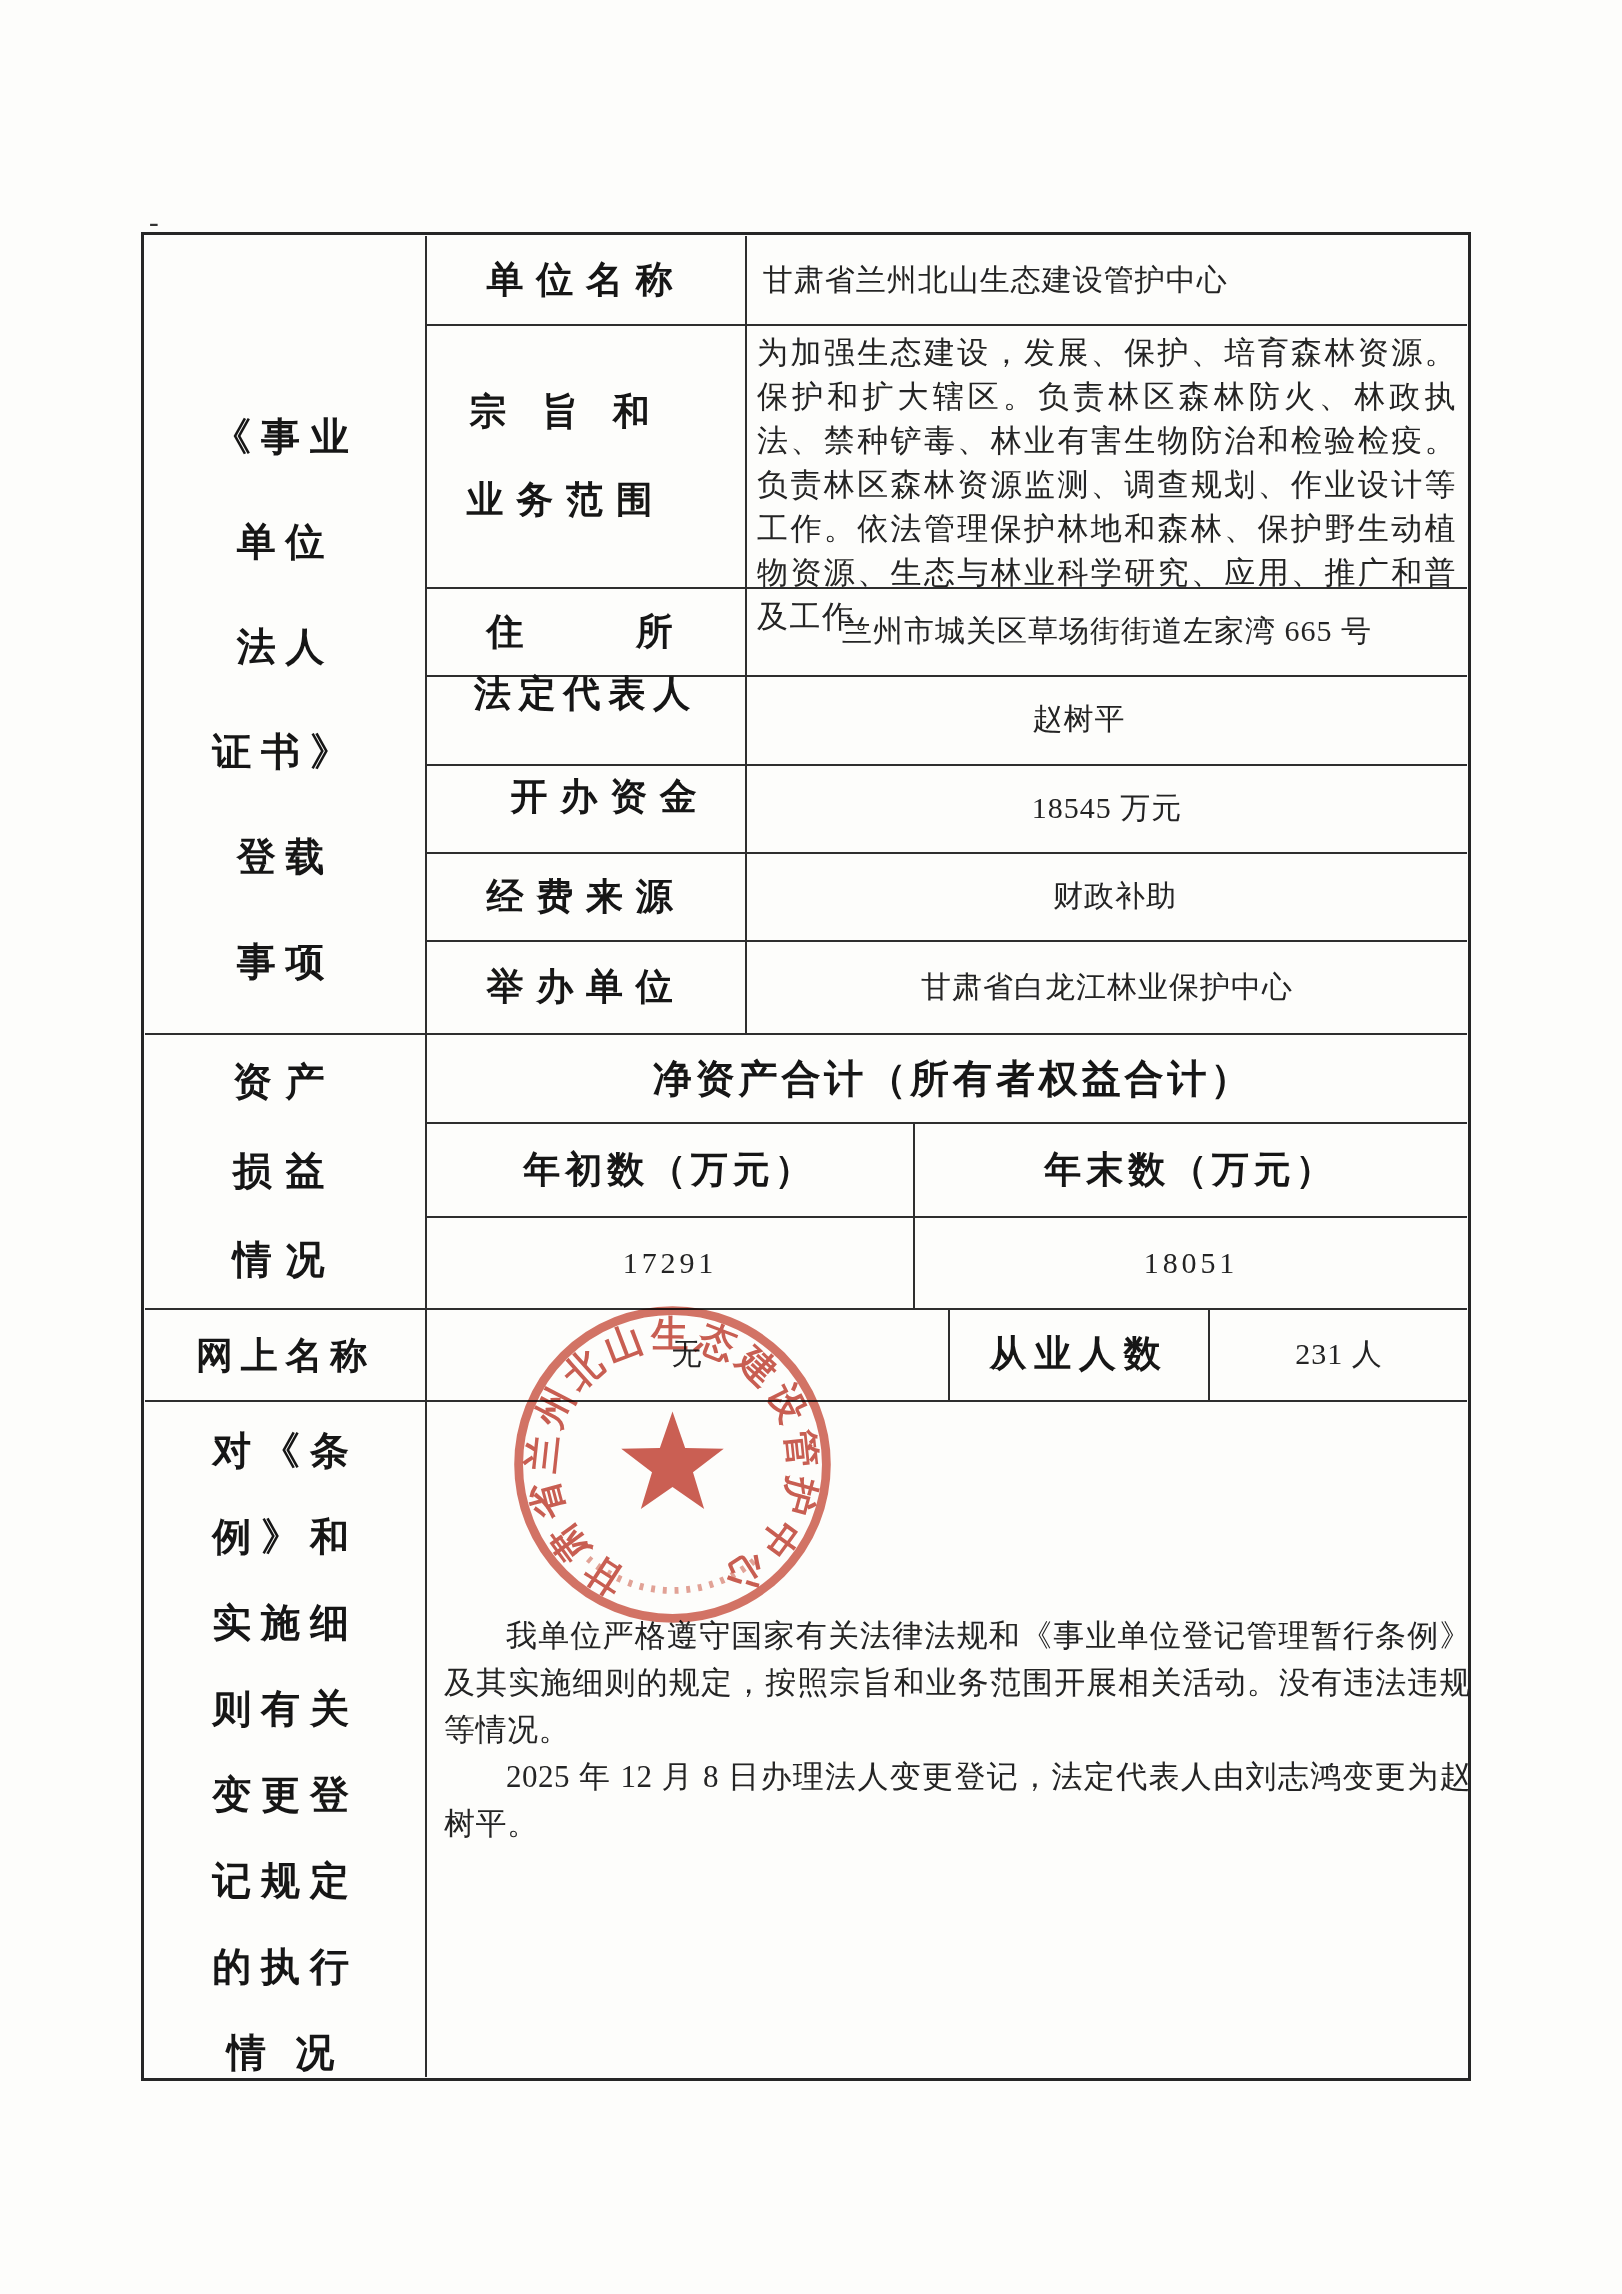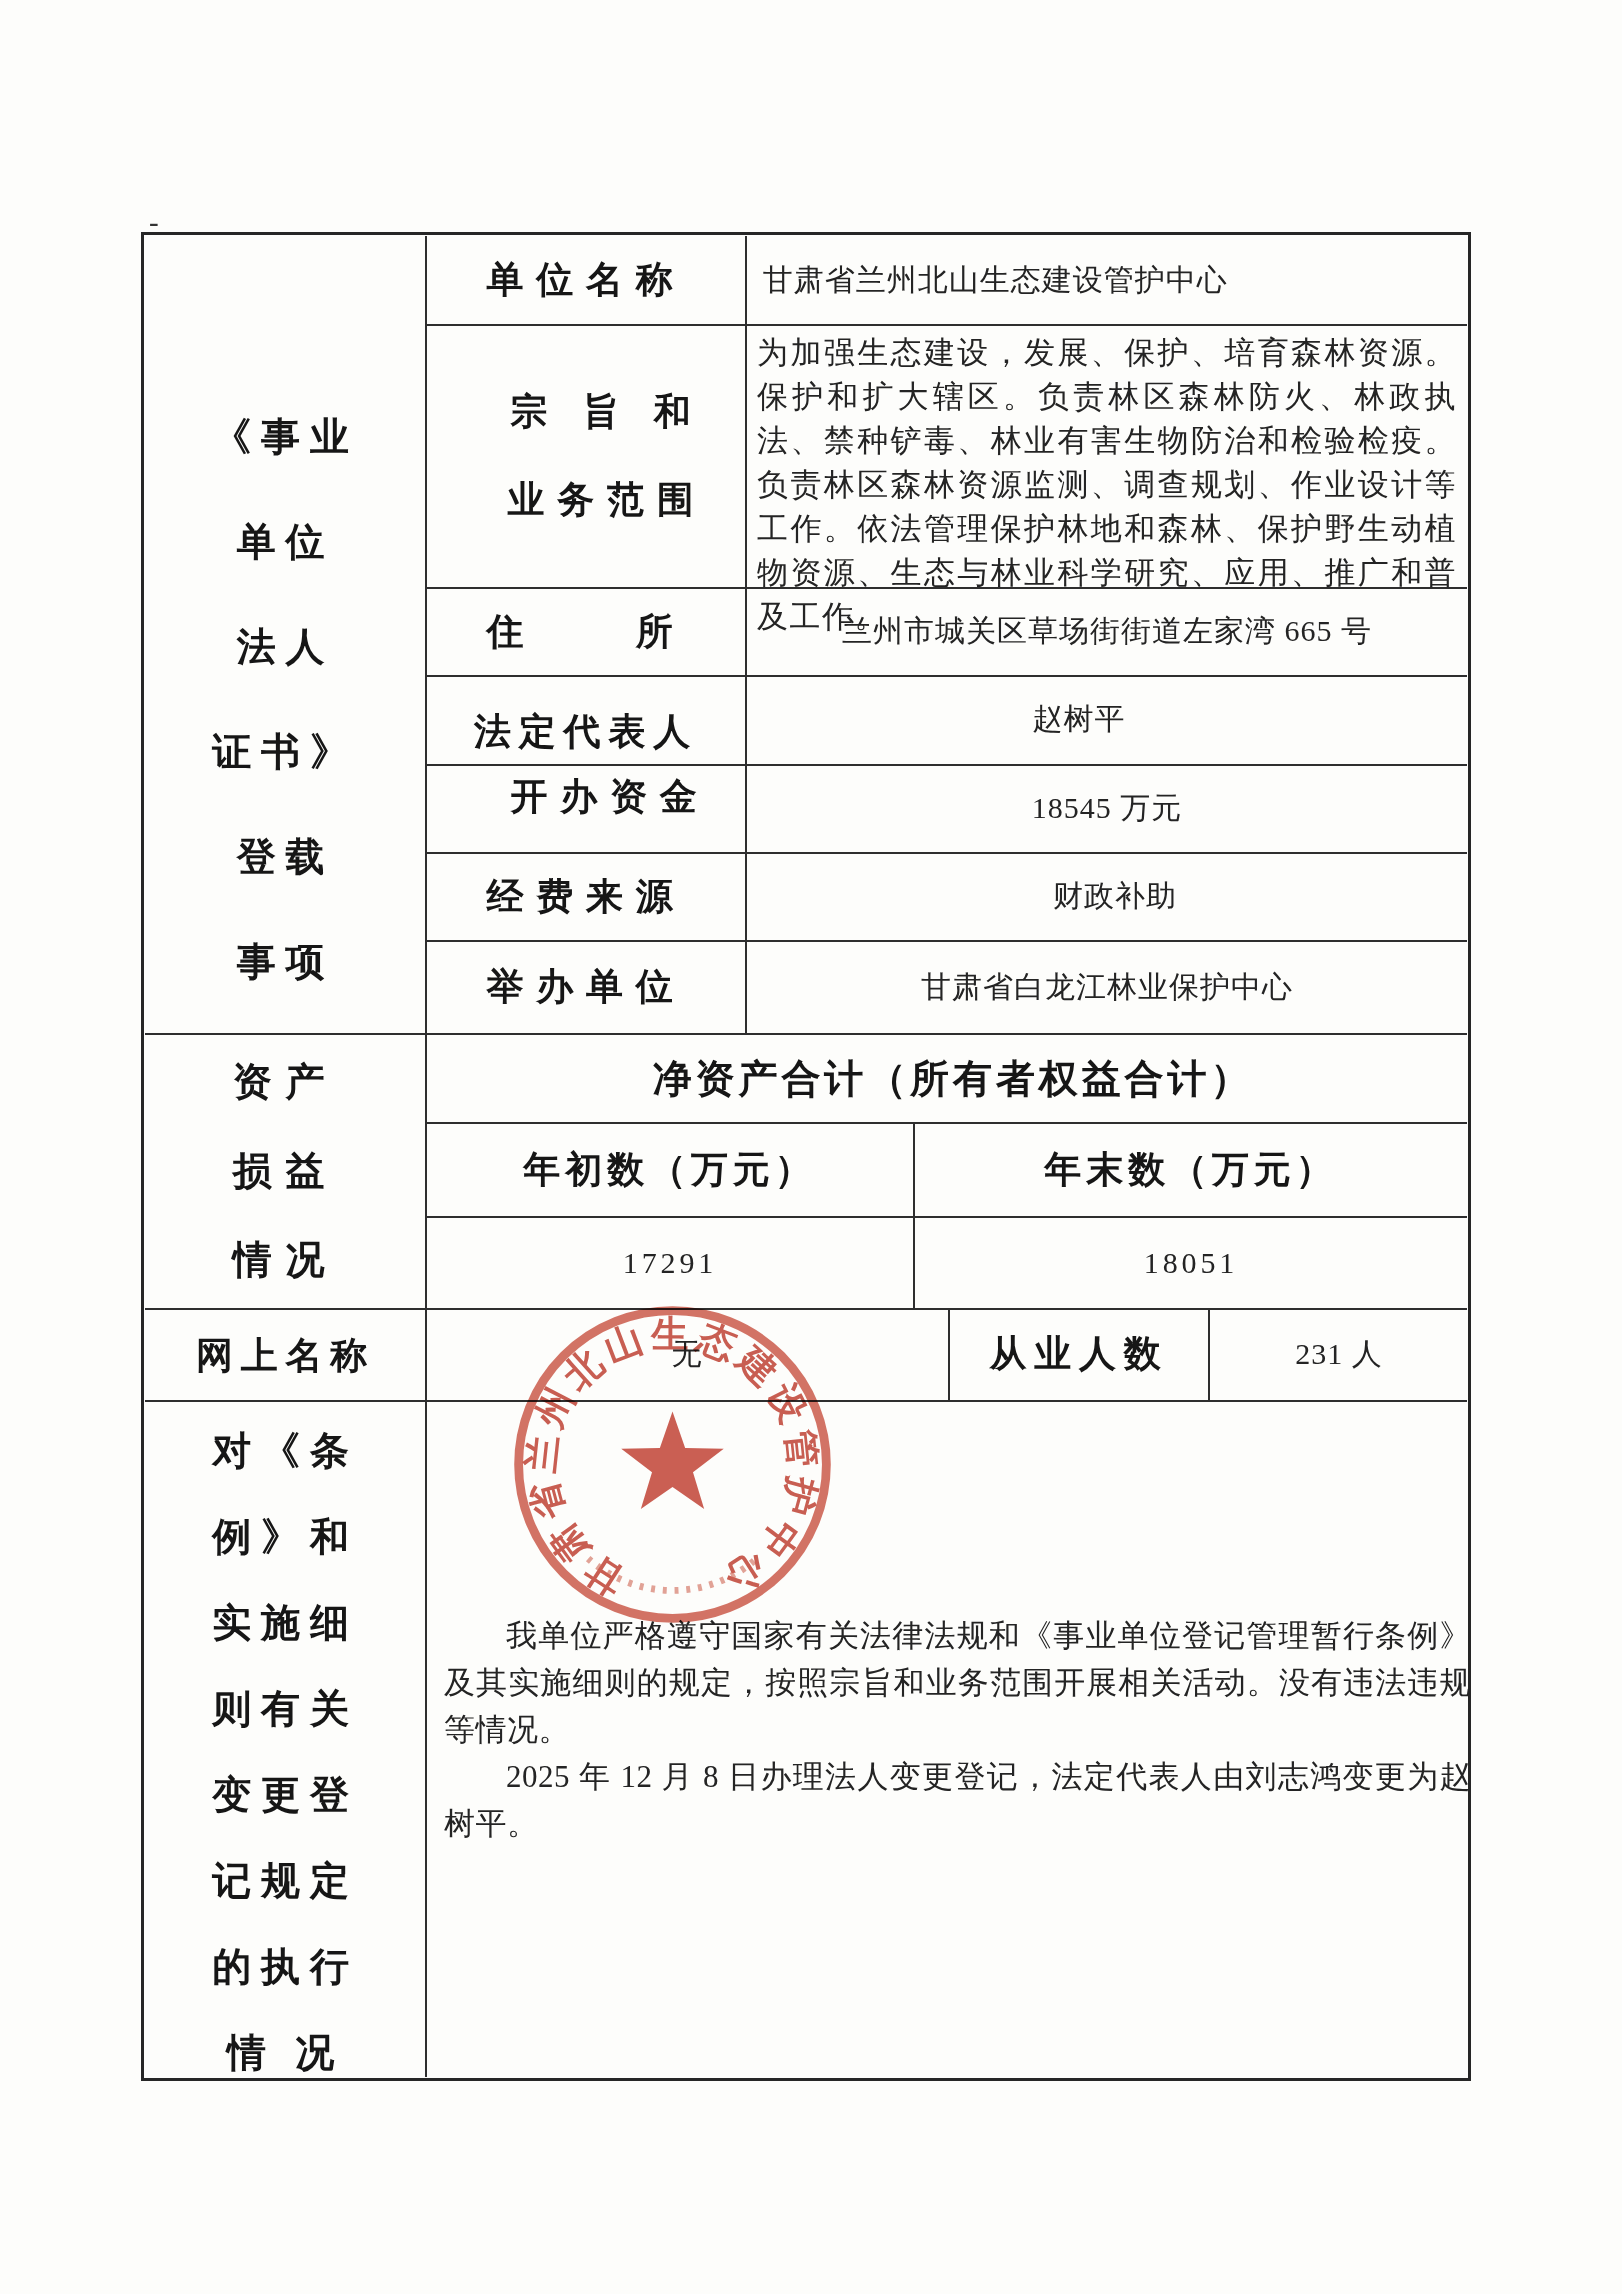--- a/index.html
+++ b/index.html
@@ -119,24 +119,24 @@
   <div class="section-label" style="left:145px;top:1408px;width:281px;line-height:86px;font-size:39px;">对《条
 例》和
 实施细
 则有关
 变更登
 记规定
 的执行
 情 况</div>
 
   <div class="cell field-label" style="left:427px;top:236px;width:318px;height:88px;">单位名称</div>
-  <div class="cell field-label" style="left:448px;top:325px;width:318px;height:262px;line-height:88px;">宗 旨 和
+  <div class="cell field-label" style="left:407px;top:325px;width:318px;height:262px;line-height:88px;">宗 旨 和
 业务范围</div>
   <div class="cell field-label" style="left:427px;top:588px;width:318px;height:87px;">住　　所</div>
-  <div class="cell field-label" style="left:427px;top:676px;width:318px;height:111px;letter-spacing:7.8px;">法定代表人</div>
+  <div class="cell field-label" style="left:427px;top:638px;width:318px;height:111px;letter-spacing:7.8px;">法定代表人</div>
   <div class="cell field-label" style="left:431px;top:765px;width:318px;height:63px;margin-left:20px;">开办资金</div>
   <div class="cell field-label" style="left:427px;top:853px;width:318px;height:87px;">经费来源</div>
   <div class="cell field-label" style="left:427px;top:941px;width:318px;height:92px;">举办单位</div>
 
   <div class="cell value" style="left:747px;top:236px;width:720px;height:88px;justify-content:flex-start;padding-left:15.7px;text-align:left;">甘肃省兰州北山生态建设管护中心</div>
 
   <div class="purpose-text" style="left:757px;top:331px;width:700px;height:255px;">为加强生态建设，发展、保护、培育森林资源。保护和扩大辖区。负责林区森林防火、林政执法、禁种铲毒、林业有害生物防治和检验检疫。负责林区森林资源监测、调查规划、作业设计等工作。依法管理保护林地和森林、保护野生动植物资源、生态与林业科学研究、应用、推广和普及工作。</div>
 
   <div class="cell value" style="left:747px;top:588px;width:720px;height:87px;">兰州市城关区草场街街道左家湾 665 号</div>
   <div class="cell value" style="left:747px;top:676px;width:664px;height:87px;">赵树平</div>

